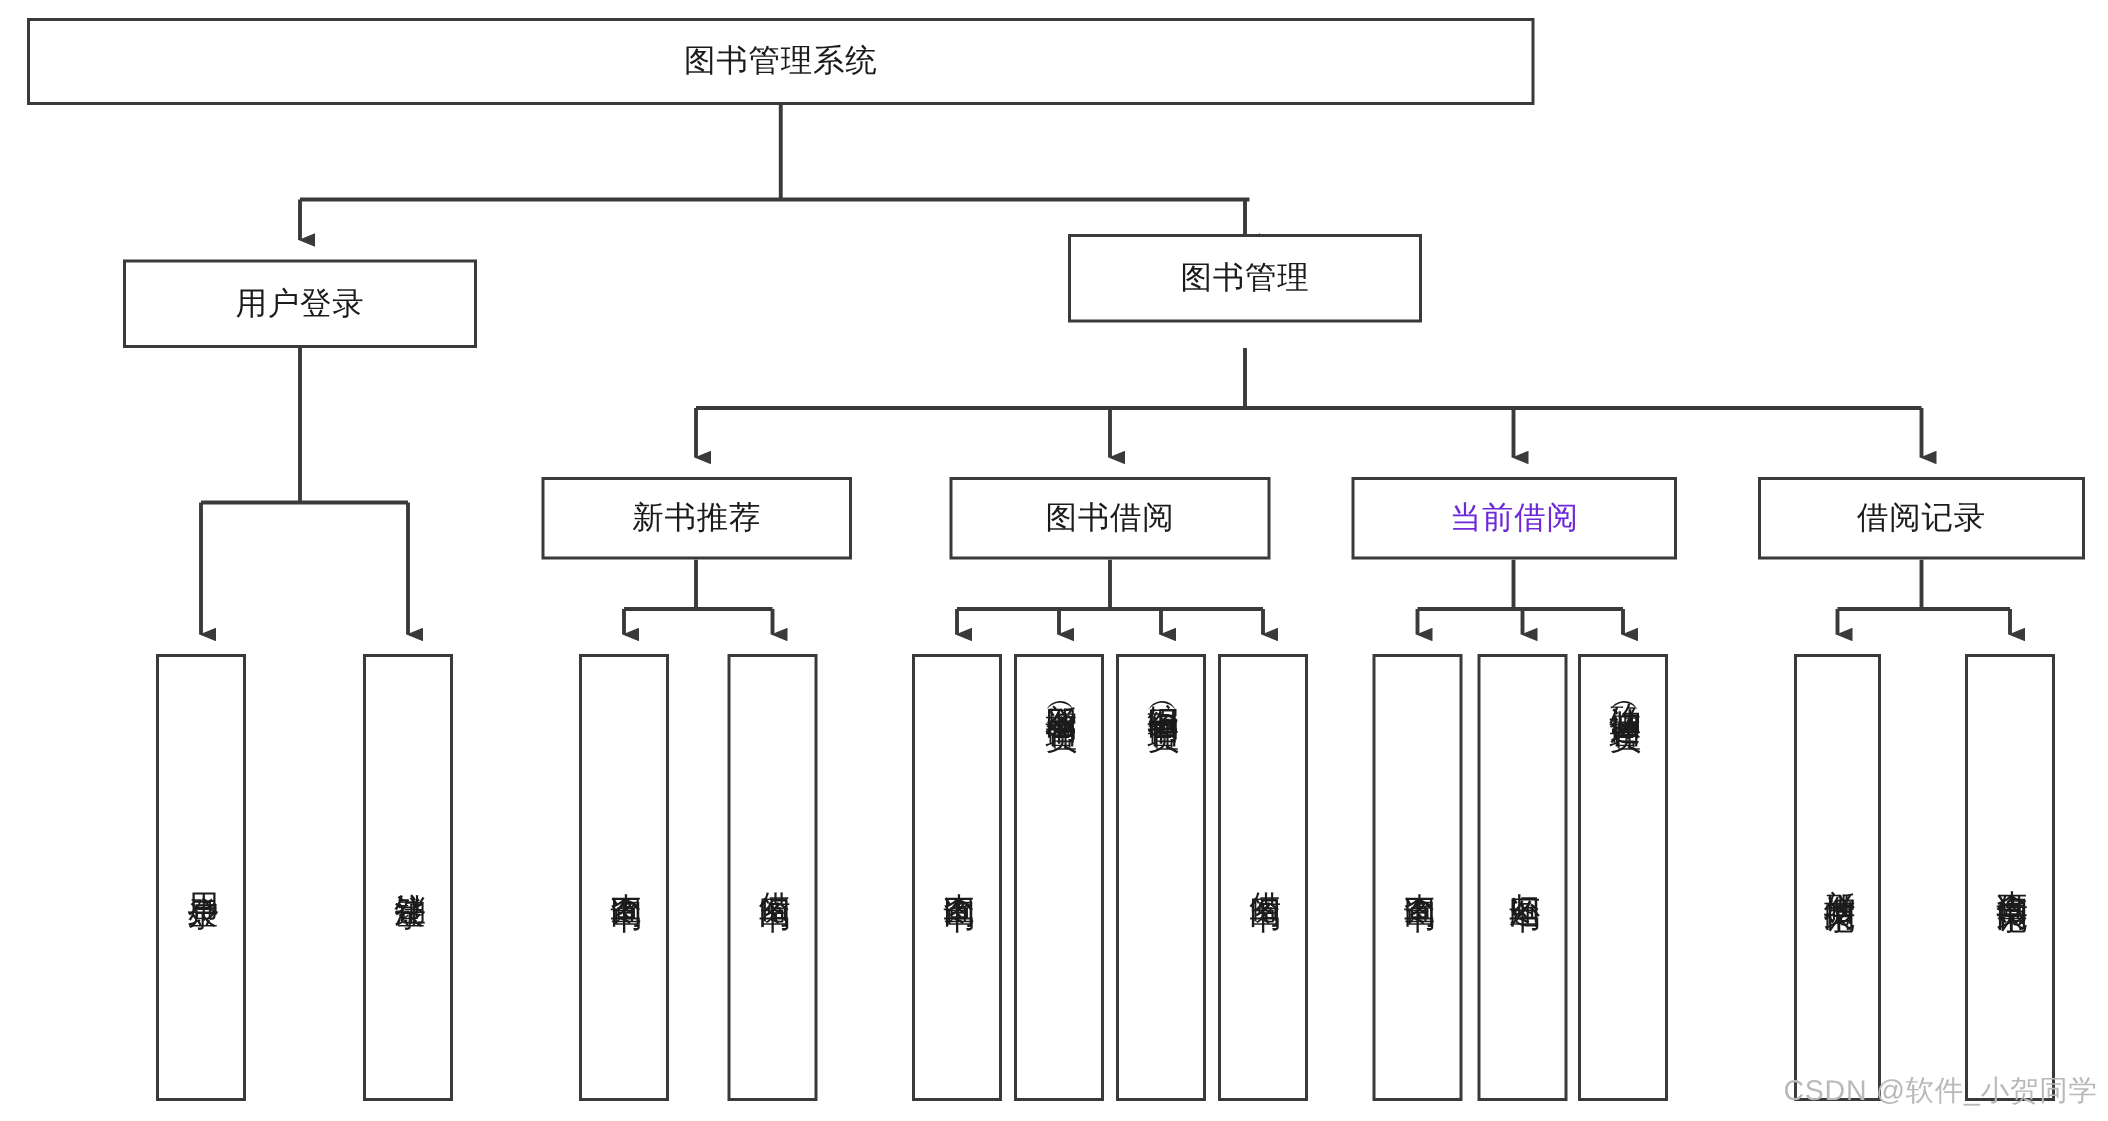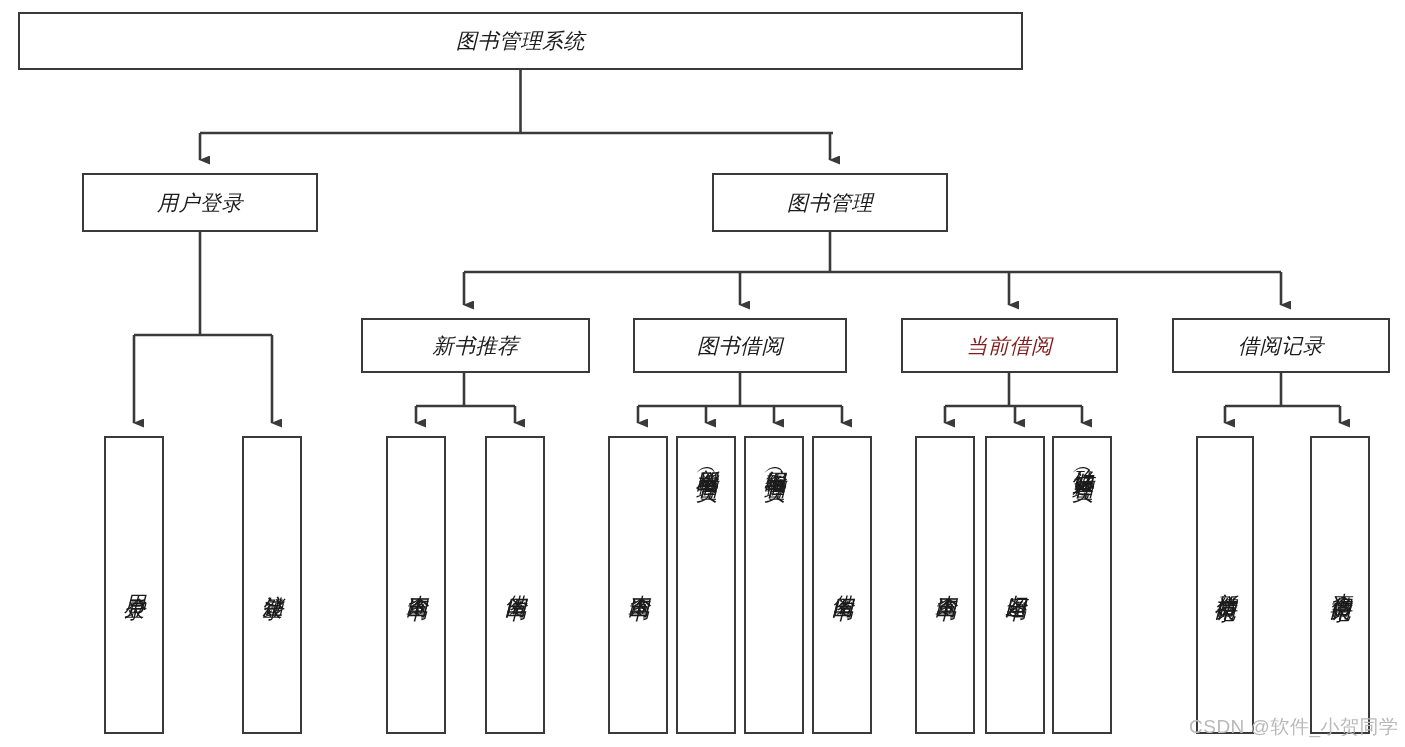--- a/index.html
+++ b/index.html
@@ -28,21 +28,20 @@
   }
   .node {
     position: absolute;
     box-sizing: border-box;
     background: #ffffff;
     border: 2px solid #fca5a5;
     display: flex;
     align-items: center;
     justify-content: center;
     color: #1b1b1b;
-    font-style: italic;
   }
   .node.horiz {
     font-size: 21px;
     letter-spacing: 0.5px;
     line-height: 1.1;
   }
   .node.root {
     font-size: 21px;
   }
   .node.leaf {
@@ -130,31 +129,31 @@
     </g>
   </svg>
 
   <div class="node root horiz" style="left: 18px; top: 12px; width: 1005px; height: 58px; border-color: rgb(58, 58, 58); background: rgb(255, 255, 255); color: rgb(27, 27, 27);">
     <span>图书管理系统</span>
   </div>
 
   <div class="node horiz" style="left: 82px; top: 173px; width: 236px; height: 59px; border-color: rgb(58, 58, 58); background: rgb(255, 255, 255); color: rgb(27, 27, 27);">
     <span>用户登录</span>
   </div>
-  <div class="node horiz" style="left: 712px; top: 173px; width: 236px; height: 59px; border-color: rgb(58, 58, 58); background: rgb(255, 255, 255); color: rgb(27, 27, 27);">
+  <div class="node horiz" style="left: 712px; top: 156px; width: 236px; height: 59px; border-color: rgb(58, 58, 58); background: rgb(255, 255, 255); color: rgb(27, 27, 27);">
     <span>图书管理</span>
   </div>
 
-  <div class="node horiz" style="left: 361px; top: 318px; width: 229px; height: 55px; border-color: rgb(58, 58, 58); background: rgb(255, 255, 255); color: rgb(27, 27, 27);">
+  <div class="node horiz" style="left: 361px; top: 318px; width: 207px; height: 55px; border-color: rgb(58, 58, 58); background: rgb(255, 255, 255); color: rgb(27, 27, 27);">
     <span>新书推荐</span>
   </div>
   <div class="node horiz" style="left: 633px; top: 318px; width: 214px; height: 55px; border-color: rgb(58, 58, 58); background: rgb(255, 255, 255); color: rgb(27, 27, 27);">
     <span>图书借阅</span>
   </div>
-  <div class="node horiz" style="left: 901px; top: 318px; width: 217px; height: 55px; border-color: rgb(58, 58, 58); background: rgb(255, 255, 255); color: #7f1d1d;">
+  <div class="node horiz" style="left: 901px; top: 318px; width: 217px; height: 55px; border-color: rgb(58, 58, 58); background: rgb(255, 255, 255); color: #6d28d9;">
     <span>当前借阅</span>
   </div>
   <div class="node horiz" style="left: 1172px; top: 318px; width: 218px; height: 55px; border-color: rgb(58, 58, 58); background: rgb(255, 255, 255); color: rgb(27, 27, 27); text-align: center;">
     <span>借阅记录</span>
   </div>
 
   <div class="node leaf center" style="left: 104px; top: 436px; width: 60px; height: 298px; border-color: rgb(58, 58, 58); background: rgb(255, 255, 255); color: rgb(27, 27, 27);">
     <span class="vtext">用户登录</span>
   </div>
   <div class="node leaf center" style="left: 242px; top: 436px; width: 60px; height: 298px; border-color: rgb(58, 58, 58); background: rgb(255, 255, 255); color: rgb(27, 27, 27);">

